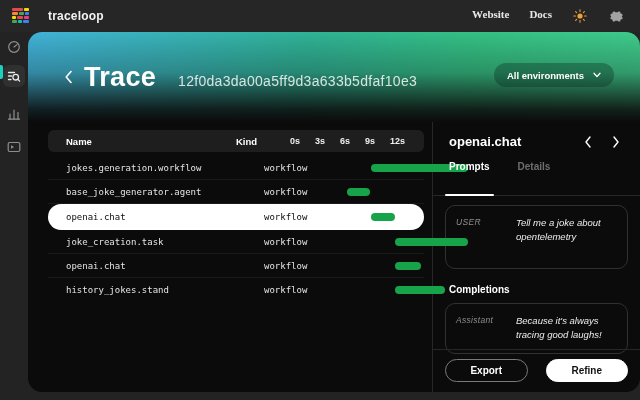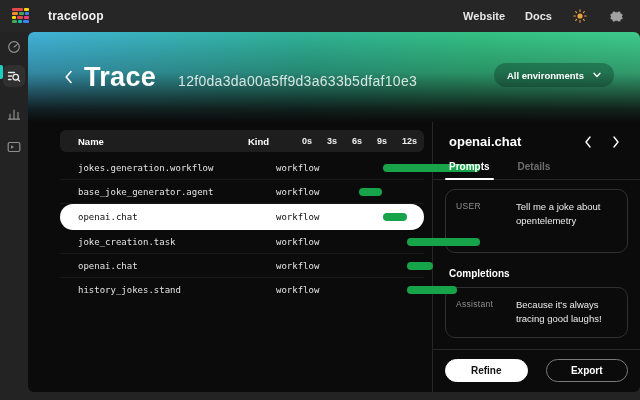--- a/index.html
+++ b/index.html
@@ -5,80 +5,80 @@
   * { margin:0; padding:0; box-sizing:border-box; }
   html,body { width:640px; height:400px; overflow:hidden; background:#232323;
     font-family:"Liberation Sans", sans-serif; }
   .topbar { position:absolute; left:0; top:0; width:640px; height:32px;
     display:flex; align-items:center; padding:0 16px 0 12px; background:#262626; }
   .brand { display:flex; align-items:center; gap:19px; }
   .logo { width:17px; height:16px; display:flex; flex-direction:column; gap:1px; }
   .logo .lrow { display:flex; gap:1px; height:3px; }
   .logo .seg { border-radius:1px; }
   .brand-name { color:#f2f2f2; font-size:12px; font-weight:600; letter-spacing:.2px; }
-  .top-right { margin-left:auto; display:flex; align-items:center; gap:20px; }
+  .top-right { margin-left:auto; display:flex; align-items:flex-start; gap:20px;font-family:Liberation Serif, serif; }
   .top-link { color:#e8e8e8; font-size:11px; font-weight:600; cursor:pointer; }
   .top-icon { width:16px; height:16px; display:flex; align-items:center; justify-content:center; cursor:pointer; }
 
   .sidebar { position:absolute; left:0; top:32px; width:28px; bottom:0; background:#232323;
     display:flex; flex-direction:column; align-items:center; padding-top:2px; }
   .side-item { width:22px; height:22px; border-radius:6px; display:flex; align-items:center;
     justify-content:center; cursor:pointer; }
   .side-item.active { background:#303030; }
   .side-indicator { position:absolute; left:0; top:33px; width:3px; height:14px;
     border-radius:0 2px 2px 0; }
 
   .panel { position:absolute; left:28px; top:32px; right:0; bottom:8px; background:#0b0b0b;
-    border-radius:6px; overflow:hidden; display:flex; flex-direction:column; }
+    border-radius:14px; overflow:hidden; display:flex; flex-direction:column; }
 
   .hero { height:90px; flex:0 0 90px; position:relative; display:flex; align-items:center;
     padding-left:32px;
     background:
       linear-gradient(to bottom, rgba(11,11,11,0) 0%, rgba(11,11,11,.25) 45%, rgba(11,11,11,.88) 86%, #0b0b0b 100%),
       linear-gradient(100deg, #41b2d8 0%, #2fb295 45%, #34c083 72%, #3fcb8c 100%);
   }
   .back-btn { width:16px; height:20px; display:flex; align-items:center; justify-content:center;
     cursor:pointer; margin-right:8px; }
   .hero-title { color:#fff; font-size:27px; font-weight:800; letter-spacing:.3px; }
   .hero-id { color:rgba(255,255,255,.82); font-size:14px; margin-left:22px; margin-top:8px;
     letter-spacing:.3px; }
   .env-pill { position:absolute; right:26px; top:31px; height:24px; display:flex; align-items:center;
     gap:9px; padding:0 13px; border-radius:13px; background:rgba(5,35,25,.32); cursor:pointer; }
   .env-pill span { color:#fff; font-size:9.5px; font-weight:600;text-align:right; }
 
   .content { flex:1; display:flex; min-height:0; }
   .timeline { width:404px; flex:0 0 404px; padding:8px 8px 0 20px; }
   .trow { display:grid; grid-template-columns:170px 54px 1fr; align-items:center;
-    padding-left:18px; height:24px;margin-left:12px; }
+    padding-left:18px; height:24px; }
   .thead { height:22px; background:#1e1e1e; border-radius:6px; margin-bottom:4px; }
   .thead .hcell { color:#fff; font-size:9.5px; font-weight:700; }
   .ticks { display:flex; }
   .tick { width:25px; text-align:left; color:#efefef; font-size:9px; font-weight:700; }
   .rows .trow { cursor:pointer; border-bottom:1px solid #191919;gap:28px; }
   .rows .trow:last-child { border-bottom:none; }
   .cell-name, .cell-kind { font-family:"DejaVu Sans Mono", monospace; font-size:9px; color:#e4e4e4; }
   .chart { position:relative; height:100%; }
   .bar { position:absolute; top:50%; transform:translateY(-50%); height:8px; border-radius:4px; }
   .trow.selected { background:#fff; border-radius:13px; height:26px; border-bottom:none !important; }
   .trow.selected .cell-name, .trow.selected .cell-kind { color:#0c0c0c; }
 
   .detail { flex:1; border-left:1px solid #272727; display:flex; flex-direction:column; min-width:0; }
   .detail-head { display:flex; align-items:center; justify-content:space-between;
     padding:12px 18px 0 16px; }
   .detail-title { color:#fff; font-size:13px; font-weight:700; }
   .nav-arrows { display:flex; gap:16px; }
   .nav-arrow { width:12px; height:14px; display:flex; align-items:center; justify-content:center; cursor:pointer; }
   .tabs { display:flex; gap:28px; padding:0 16px; margin-top:12px; border-bottom:1px solid #272727; }
-  .tab { font-size:10px; font-weight:700; color:#6e6e6e; padding-bottom:7px; position:relative; cursor:pointer; }
+  .tab { font-size:10px; font-weight:700; color:#6e6e6e; padding-bottom:23px; position:relative; cursor:pointer; }
   .tab.active { color:#fff; }
   .tab.active::after { content:""; position:absolute; left:-4px; right:-4px; bottom:-1px; height:2px;
     background:#fff; border-radius:1px; }
   .detail-body { padding:9px 12px 0 12px; display:flex; flex-direction:column; flex:1; min-height:0; }
   .msg-box { border:1px solid #313131; border-radius:10px; padding:10px 10px; display:grid;
-    grid-template-columns:50px 1fr; column-gap:10px; }
+    grid-template-columns:50px 1fr; column-gap:10px;font-style:italic; }
   .msg-box.user { min-height:64px; }
   .role { color:#8f8f8f; font-size:8.5px; letter-spacing:.3px; padding-top:1px; }
   .msg-text { color:#ececec; font-size:9.5px; line-height:1.5; }
   .msg-text p + p { margin-top:9px; }
   .section-heading { color:#fff; font-size:10px; font-weight:700; margin:15px 0 8px 4px; }
   .detail-spacer { flex:1; }
   .detail-footer { border-top:1px solid #272727; padding:9px 12px 10px 12px; display:flex; gap:18px; }
   .btn { flex:1; height:23px; border-radius:12px; display:flex; align-items:center; justify-content:center;
     font-size:10px; font-weight:700; cursor:pointer; }
   .btn-outline { background:transparent; border:1px solid #7a7a7a; color:#fff; }
@@ -287,18 +287,18 @@
           <span class="role">Assistant</span>
           <span class="msg-text">
             <p>Because it's always tracing good laughs!</p>
           </span>
         </div>
 
         <div class="detail-spacer"></div>
       </div>
 
       <div class="detail-footer">
+        <button class="btn btn-outline">Export</button>
         <button class="btn btn-solid">Refine</button>
-        <button class="btn btn-outline">Export</button>
       </div>
     </div>
   </div>
 </div>
 
 </body></html>

